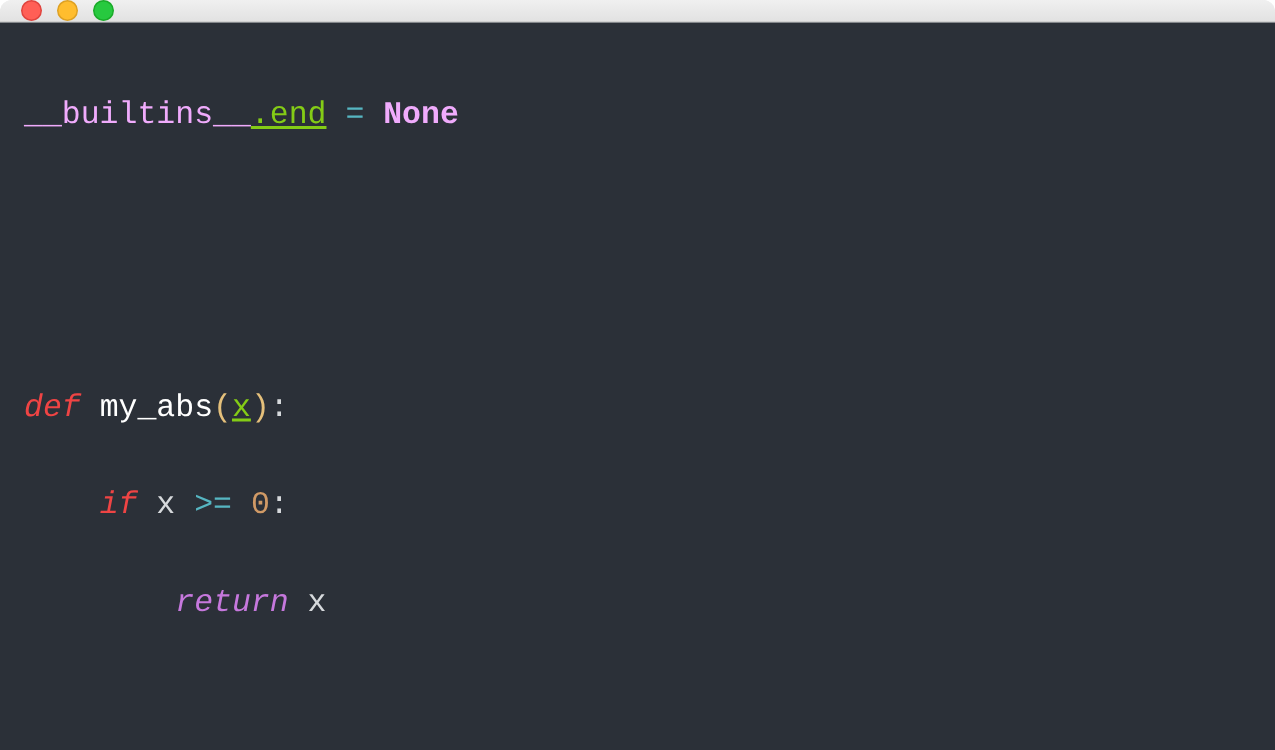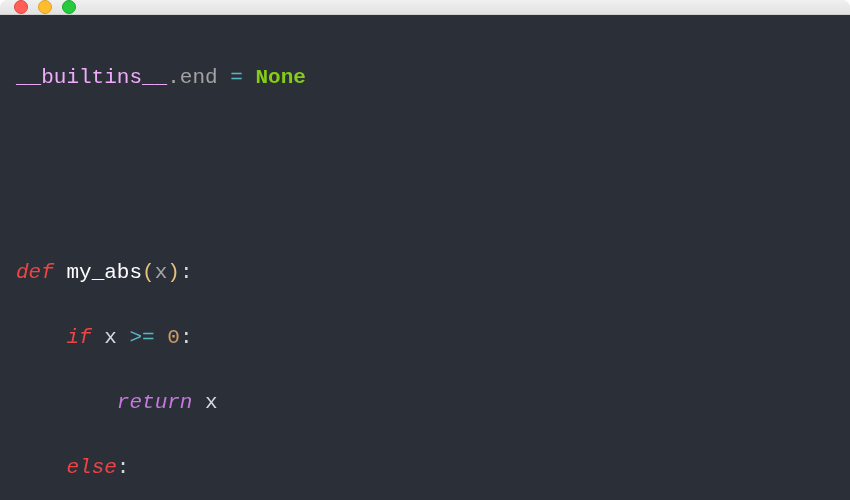--- a/index.html
+++ b/index.html
@@ -44,23 +44,23 @@
       flex: 1;
       background: #2b3038;
       padding: 14px 16px;
       font-size: 21px;
       line-height: 1.55;
       color: #d6d9dc;
       white-space: pre;
       position: relative;
     }
     .tok-var { color: #f0abfc; }
-    .tok-attr { color: #a3a3a3; }
+    .tok-attr { color: #84cc16; text-decoration: underline; }
     .tok-op { color: #56b6c2; }
-    .tok-const { color: #84cc16; font-weight: 600; }
+    .tok-const { color: #f0abfc; font-weight: 600; }
     .tok-kw { color: #ef4444; font-style: italic; }
     .tok-kw-ret { color: #c678dd; font-style: italic; margin-top: 20px; }
     .tok-func { color: #ffffff; }
     .tok-num { color: #d19a66; }
     .tok-paren { color: #e5c07b; }
     .codeline { display: block; }
   </style>
 </head>
 <body>
 
@@ -70,21 +70,20 @@
     <div class="traffic-light traffic-min"></div>
     <div class="traffic-light traffic-max"></div>
   </div>
   <div class="editor">
 <span class="codeline"><span class="tok-var">__builtins__</span><span class="tok-attr">.end</span><span class="tok-op"> = </span><span class="tok-const">None</span></span>
 <span class="codeline"> </span>
 <span class="codeline"> </span>
 <span class="codeline"><span class="tok-kw">def</span><span> </span><span class="tok-func">my_abs</span><span class="tok-paren">(</span><span class="tok-attr">x</span><span class="tok-paren">)</span><span>:</span></span>
 <span class="codeline"><span>    </span><span class="tok-kw">if</span><span> x </span><span class="tok-op">&gt;=</span><span> </span><span class="tok-num">0</span><span>:</span></span>
 <span class="codeline"><span>        </span><span class="tok-kw-ret">return</span><span> x</span></span>
-<span class="codeline"><span>    </span><span class="tok-kw">else</span><span>:</span></span>
 
 
 
 
 
 
     
   </div>
 </div>
 

